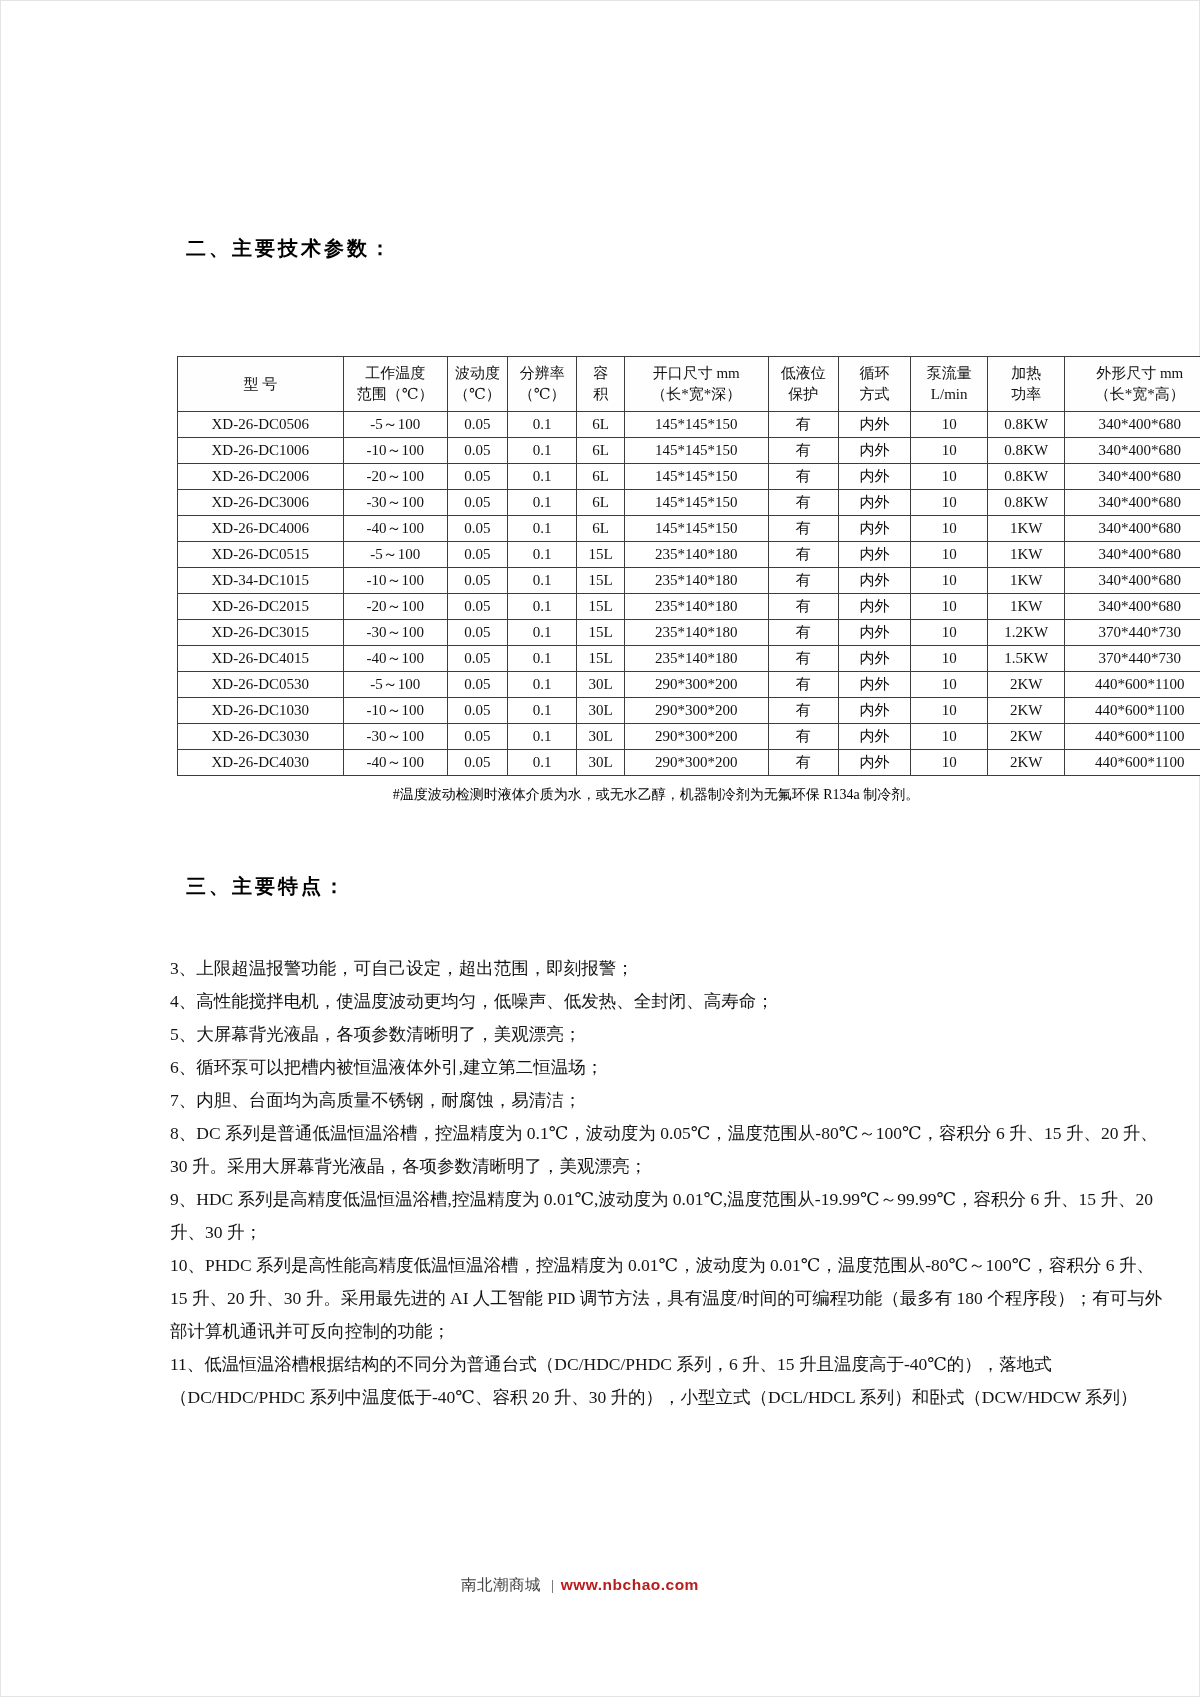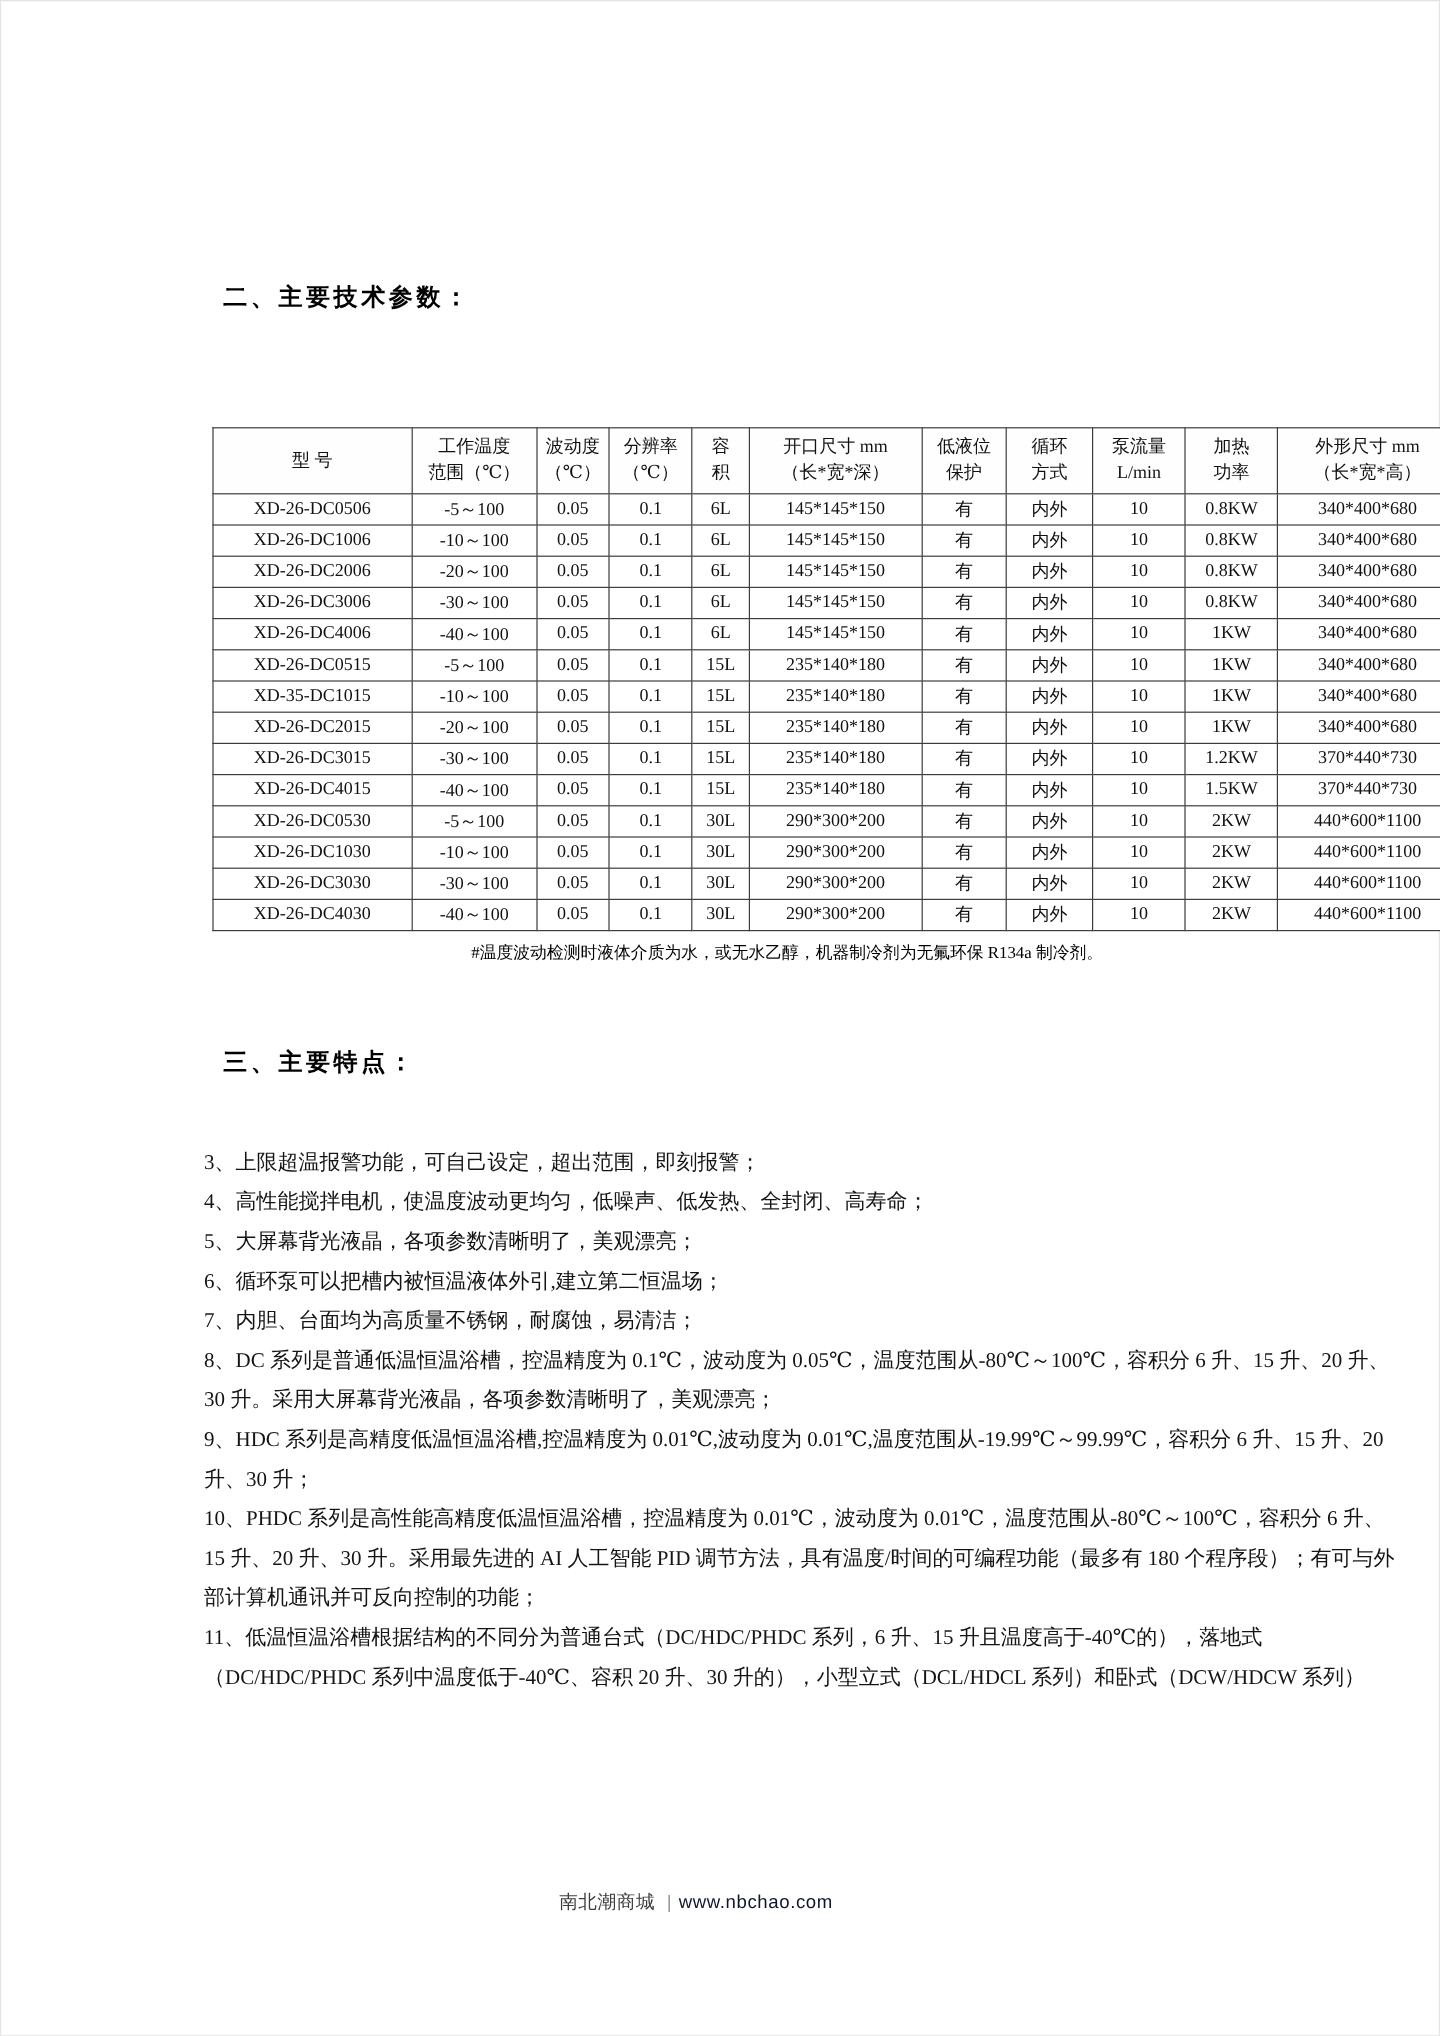--- a/index.html
+++ b/index.html
@@ -31,21 +31,21 @@
   }
   .features{margin-top:46px;width:1000px;}
   .features p{
     margin:0;font-size:17.5px;line-height:33px;color:#141414;
     text-align:left;word-break:break-word;
   }
   .footer{
     position:absolute;left:0;top:1575px;width:1160px;text-align:center;
     font-size:15.5px;color:#3c3c3c;letter-spacing:0.5px;
   }
-  .footer .url{font-family:"Liberation Sans","DejaVu Sans",sans-serif;color:#0f172a;}
+  .footer .url{font-family:"Liberation Sans","DejaVu Sans",sans-serif;color:#b91c1c;font-weight:bold;}
   .footer .sep{margin:0 6px 0 10px;color:#555;}
 </style>
 </head>
 <body>
 
 <div class="page">
   <div class="content">
 
     <h2 class="section-title">二、主要技术参数：</h2>
 
@@ -194,21 +194,21 @@
             <td>15L</td>
             <td>235*140*180</td>
             <td>有</td>
             <td>内外</td>
             <td>10</td>
             <td>1KW</td>
             <td>340*400*680</td>
             <td>33</td>
           </tr>
           <tr>
-            <td>XD-35-DC1015</td>
+            <td>XD-34-DC1015</td>
             <td>-10～100</td>
             <td>0.05</td>
             <td>0.1</td>
             <td>15L</td>
             <td>235*140*180</td>
             <td>有</td>
             <td>内外</td>
             <td>10</td>
             <td>1KW</td>
             <td>340*400*680</td>

